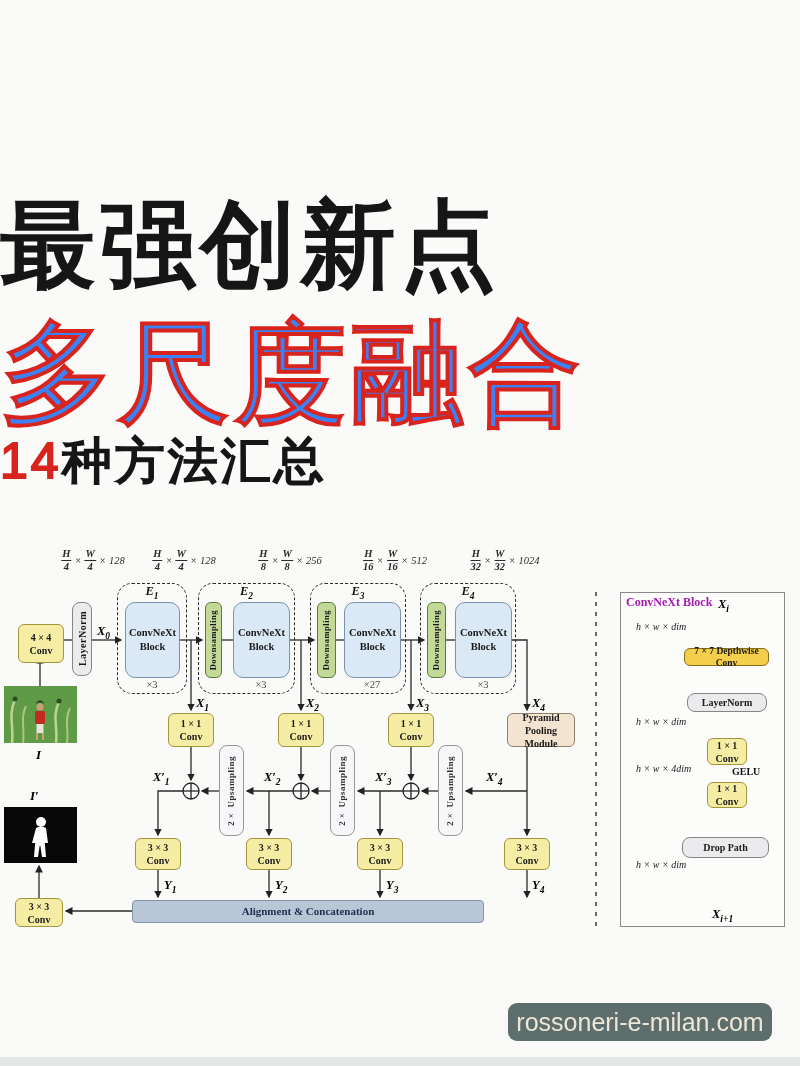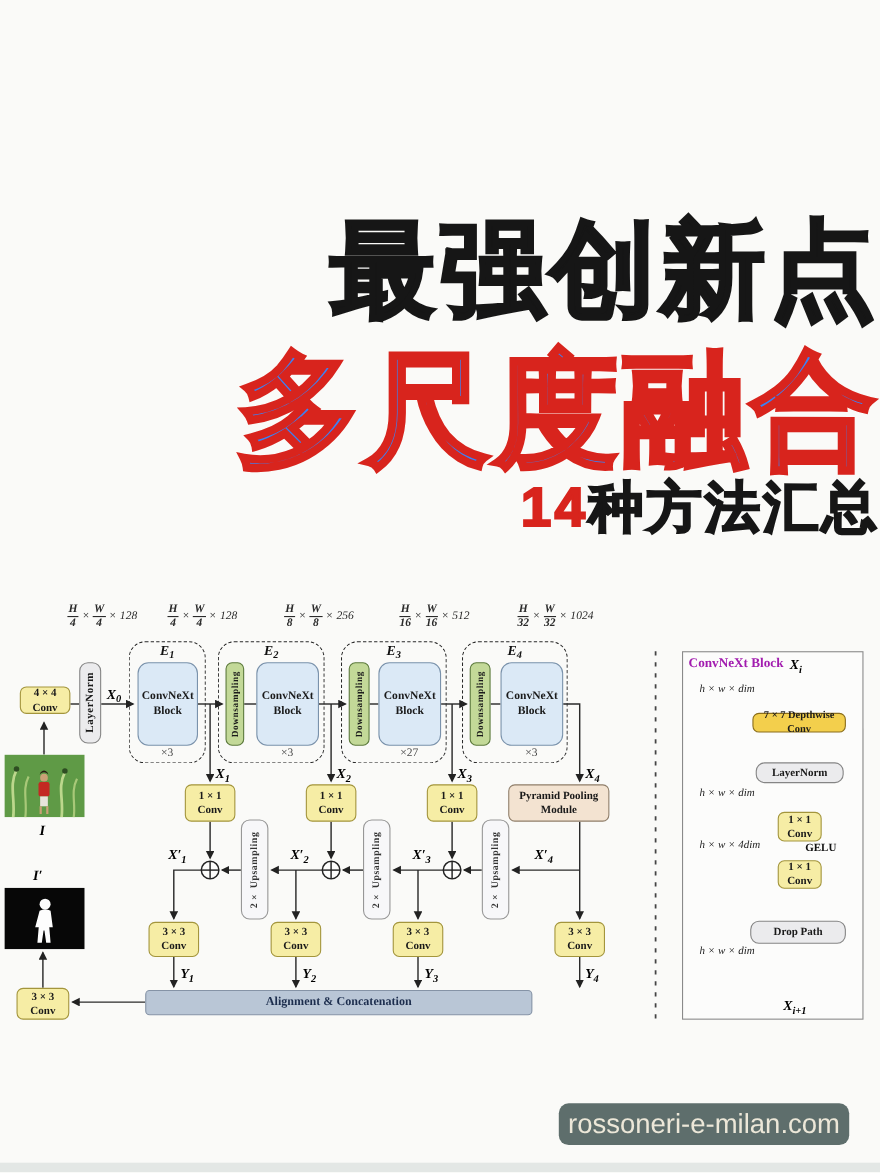--- a/index.html
+++ b/index.html
@@ -1,20 +1,20 @@
 <!DOCTYPE html>
 <html><head>
 <meta charset="utf-8">
 <style>
   html,body{margin:0;padding:0;background:#fff;}
   .page{position:relative;width:800px;height:1066px;background:#fafaf8;overflow:hidden;
         font-family:"Liberation Serif",serif;}
   
-  .t{position:absolute;left:0;width:100%;text-align:right;white-space:nowrap;
-     font-family:"Liberation Sans","DejaVu Sans",sans-serif;font-weight:700;}
+  .t{position:absolute;left:0;width:100%;text-align:left;white-space:nowrap;
+     font-family:"Liberation Sans","DejaVu Sans",sans-serif;font-weight:400;}
   .t1{top:182px;font-size:96px;letter-spacing:4px;color:#161616;-webkit-text-stroke:3px #161616;}
   .t2{top:298px;font-size:113px;letter-spacing:4px;color:#3b82f6;-webkit-text-stroke:4px #d8241d;}
   .t3{top:428px;font-size:50px;letter-spacing:3px;color:#161616;}
   .t3 .blk{-webkit-text-stroke:2px #161616;}
   .t3 .num{color:#d8241d;-webkit-text-stroke:2px #d8241d;}
   
   .box{position:absolute;z-index:2;display:flex;flex-direction:column;align-items:center;
        justify-content:center;text-align:center;font-weight:bold;font-size:10px;line-height:1.3;
        color:#1a1a1a;border-radius:6px;box-sizing:border-box;}
   .yellow{background:#f6eda5;border:1.2px solid #a3953c;}
@@ -192,21 +192,21 @@
       </span>
     <span>×</span>
     <span class="frac">
         <span class="fn">W</span>
         <span>32</span>
       </span>
     <span>×</span>
       <span>1024</span>
   </div>
 
-  <div class="box yellow" style="left:18px;top:624px;width:46px;height:25px">
+  <div class="box yellow" style="left:18px;top:624px;width:46px;height:39px">
     <span>4 × 4</span>
       <span>Conv</span>
   </div>
   <div class="box grayb" style="left:72px;top:602px;width:20px;height:74px">
     <span class="vspan">LayerNorm</span>
   </div>
   <span class="math" style="left:97px;top:624px"><span>X</span><sub>0</sub></span>
 
   <div class="stage" style="left:117px;top:583px;width:70px;height:111px">
     <span class="slabel"><span>E</span><sub>1</sub></span>
@@ -263,21 +263,21 @@
       <span>Conv</span>
   </div>
   <div class="box yellow" style="left:278px;top:713px;width:46px;height:34px">
     <span>1 × 1</span>
       <span>Conv</span>
   </div>
   <div class="box yellow" style="left:388px;top:713px;width:46px;height:34px">
     <span>1 × 1</span>
       <span>Conv</span>
   </div>
-  <div class="box tan" style="left:462px;top:713px;width:92px;height:34px">
+  <div class="box tan" style="left:507px;top:713px;width:68px;height:34px">
     <span>Pyramid Pooling</span>
       <span>Module</span>
   </div>
 
   <div class="box ups" style="left:219px;top:745px;width:25px;height:91px">
     <span class="vspan">2× Upsampling</span>
   </div>
   <div class="box ups" style="left:330px;top:745px;width:25px;height:91px">
     <span class="vspan">2× Upsampling</span>
   </div>

